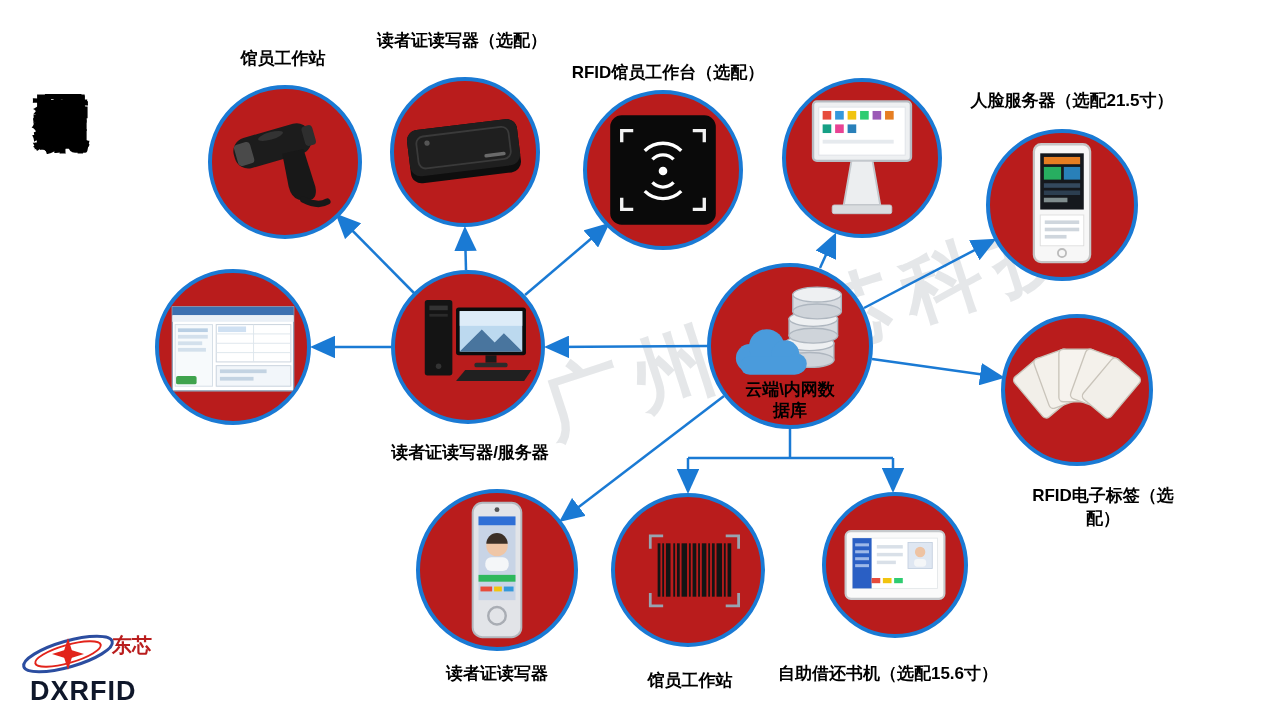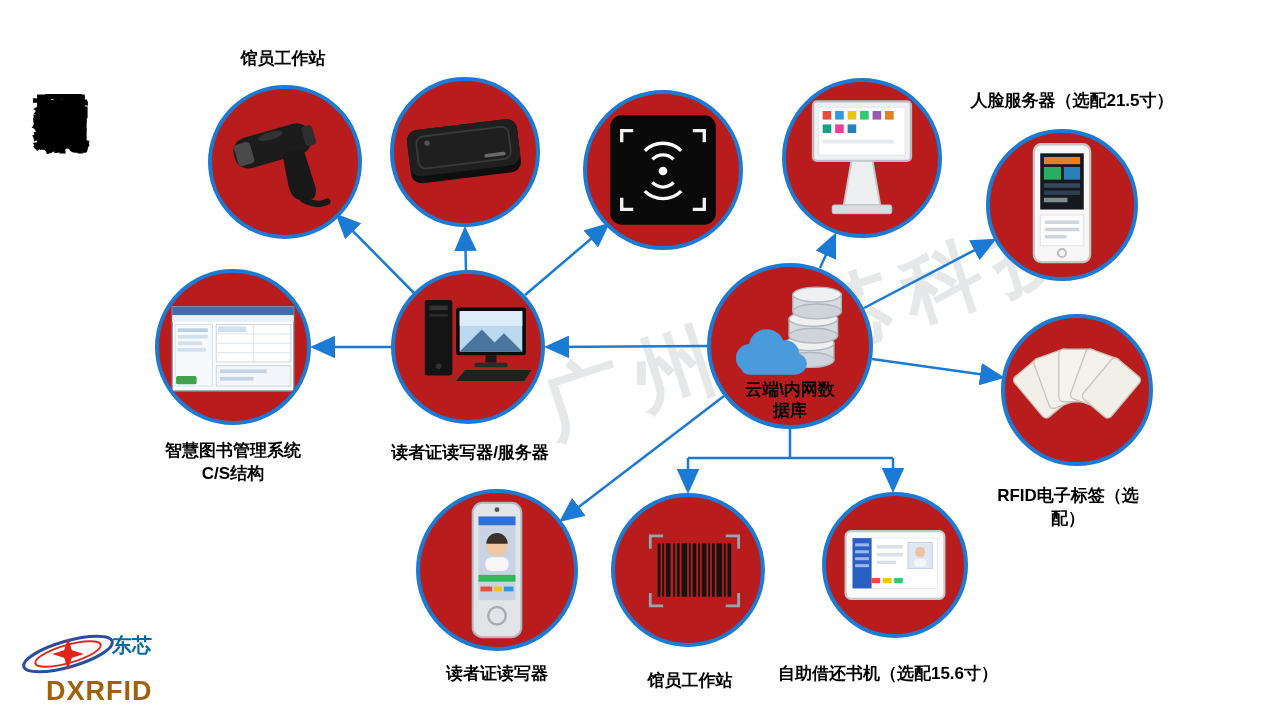--- a/index.html
+++ b/index.html
@@ -32,22 +32,22 @@
   .label{
     position:absolute; transform:translateX(-50%);
     font-size:17px; font-weight:700; color:#000; text-align:center;
     white-space:pre-line; line-height:1.35;
   }
   .cloud-text{
     width:112px; text-align:center; font-size:17px; font-weight:700;
     color:#000; white-space:pre-line; line-height:1.25; margin-top:-4px;
   }
   .logo{ position:absolute; left:16px; top:630px; width:170px; height:86px; }
-  .logo-cn{ position:absolute; left:96px; top:2px; color:#0369a1; font-size:20px; font-weight:800; }
-  .logo-en{ position:absolute; left:14px; top:46px; color:#a16207; font-size:27px; font-weight:800; letter-spacing:1px;margin-left:16px; }
+  .logo-cn{ position:absolute; left:96px; top:2px; color:#b91c1c; font-size:20px; font-weight:800; }
+  .logo-en{ position:absolute; left:14px; top:46px; color:#0f172a; font-size:27px; font-weight:800; letter-spacing:1px; }
 </style>
 </head>
 <body>
 
 <div class="stage">
 
   <div class="title">简易图书馆管理系统</div>
 
   <div class="watermark">广州东芯科技</div>
 
@@ -291,25 +291,25 @@
       <rect x="54" y="52" width="30" height="4" fill="#d9e0e8"></rect>
       <rect x="54" y="61" width="30" height="4" fill="#d9e0e8"></rect>
       <rect x="54" y="70" width="22" height="4" fill="#d9e0e8"></rect>
       <rect x="48" y="90" width="10" height="6" fill="#e74c3c"></rect>
       <rect x="61" y="90" width="10" height="6" fill="#f1c40f"></rect>
       <rect x="74" y="90" width="10" height="6" fill="#2ecc71"></rect>
     </svg>
   </div>
 
   <div class="label" style="left:283px;top:48px">馆员工作站</div>
+  <div class="label" style="left:462px;top:30px">读者证读写器（选配）</div>
+  <div class="label" style="left:668px;top:62px">RFID馆员工作台（选配）</div>
   <div class="label" style="left:1072px;top:90px">人脸服务器（选配21.5寸）</div>
-  <div class="label" style="left:233px;top:440px">智慧图书管理系统
-C/S结构</div>
   <div class="label" style="left:470px;top:442px">读者证读写器/服务器</div>
-  <div class="label" style="left:1068px;top:485px">RFID电子标签（选
+  <div class="label" style="left:1103px;top:485px">RFID电子标签（选
 配）</div>
   <div class="label" style="left:497px;top:663px">读者证读写器</div>
   <div class="label" style="left:690px;top:670px">馆员工作站</div>
   <div class="label" style="left:888px;top:663px">自助借还书机（选配15.6寸）</div>
 
   <div class="logo">
     <svg width="150" height="46">
       <ellipse cx="52" cy="24" rx="46" ry="13" fill="none" stroke="#2b4da0" stroke-width="3" transform="rotate(-16 52 24)"></ellipse>
       <ellipse cx="52" cy="24" rx="34" ry="9" fill="none" stroke="#e2231a" stroke-width="2" transform="rotate(-16 52 24)"></ellipse>
       <polygon points="52,8 57,24 52,40 47,24" fill="#e2231a"></polygon>

